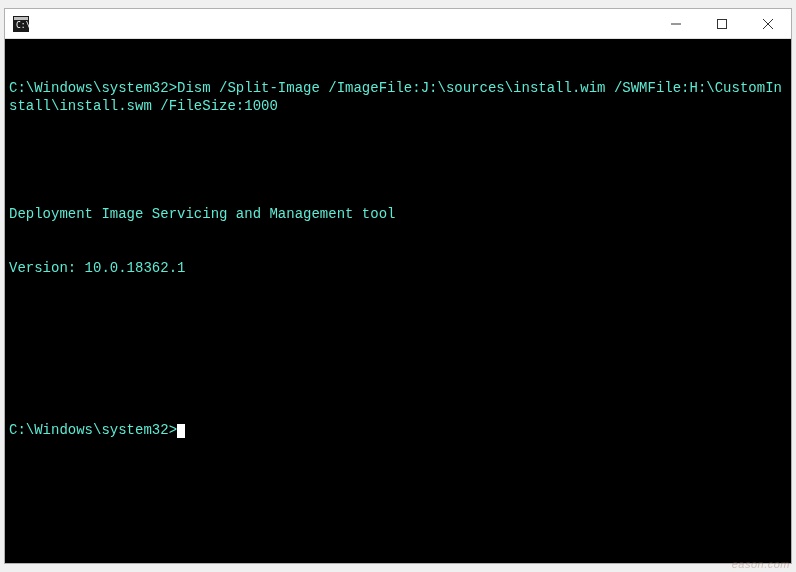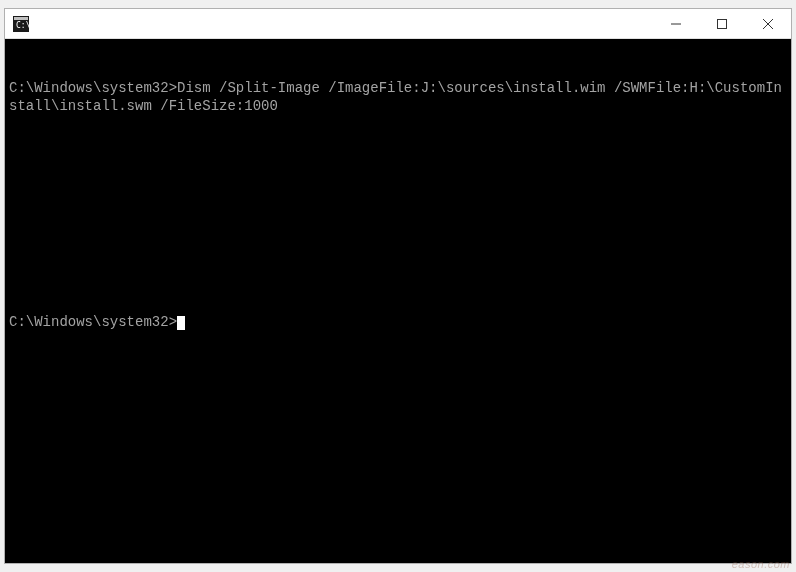--- a/index.html
+++ b/index.html
@@ -51,21 +51,21 @@
       display: flex;
       align-items: center;
       justify-content: center;
       color: #333;
     }
     .titlebar-btn svg { width: 10px; height: 10px; stroke: #333; stroke-width: 1; fill: none; }
     .titlebar-btn.close svg { stroke-width: 1; }
     .terminal {
       flex: 1;
       background: #000;
-      color: #a3a3a3;
+      color: #5eead4;
       font-family: Consolas, "Courier New", monospace;
       font-size: 14px;
       line-height: 18px;
       padding: 4px 4px;
       white-space: pre-wrap;
       word-break: break-all;
       overflow: hidden;
     }
     .terminal .line { display: block; }
     .cursor {
@@ -115,19 +115,21 @@
             <line x1="0" y1="0" x2="10" y2="10"></line>
             <line x1="10" y1="0" x2="0" y2="10"></line>
           </svg>
       </div>
     </div>
   </div>
 
   <div class="terminal">
     <span class="line"><span>C:\Windows\system32&gt;</span><span>Dism /Split-Image /ImageFile:J:\sources\install.wim /SWMFile:H:\CustomInstall\install.swm /FileSize:1000</span></span>
     <span class="line">&nbsp;</span>
+    <span class="line">Deployment Image Servicing and Management tool</span>
+    <span class="line">Version: 10.0.18362.1</span>
     <span class="line">&nbsp;</span>
     <span class="line">&nbsp;</span>
     <span class="line"><span>C:\Windows\system32&gt;</span><span class="cursor"></span></span>
   </div>
 </div>
 
 <div class="watermark">eason.com</div>
 
 </body></html>

